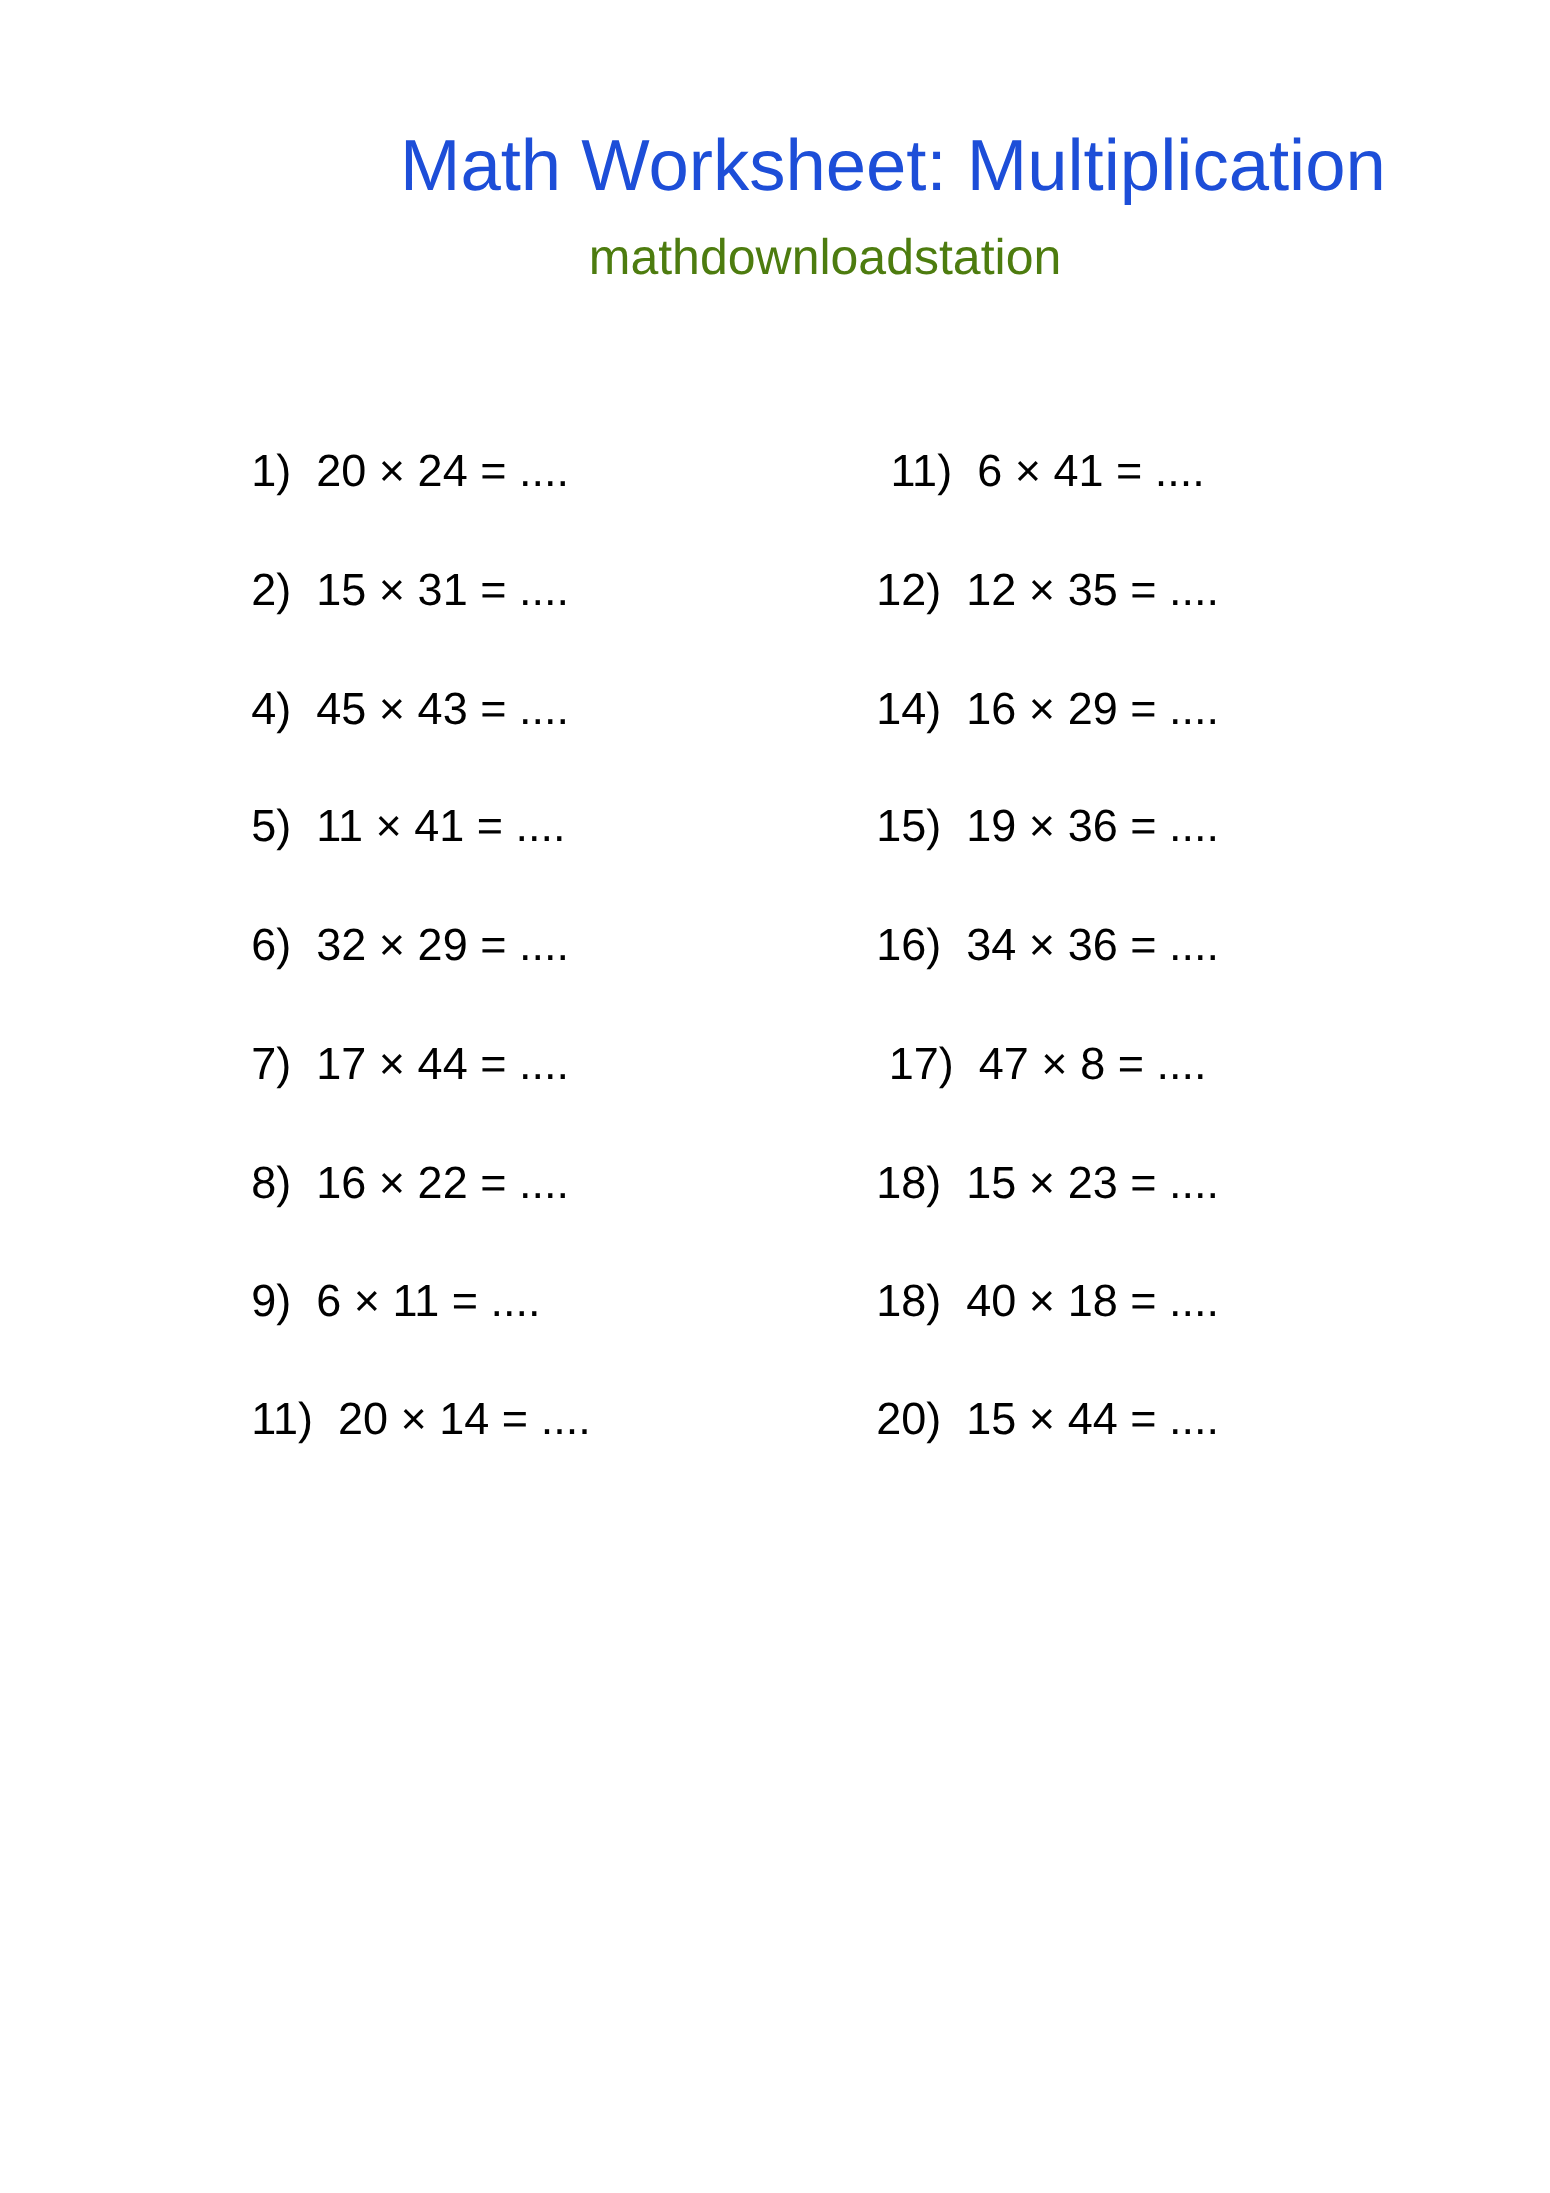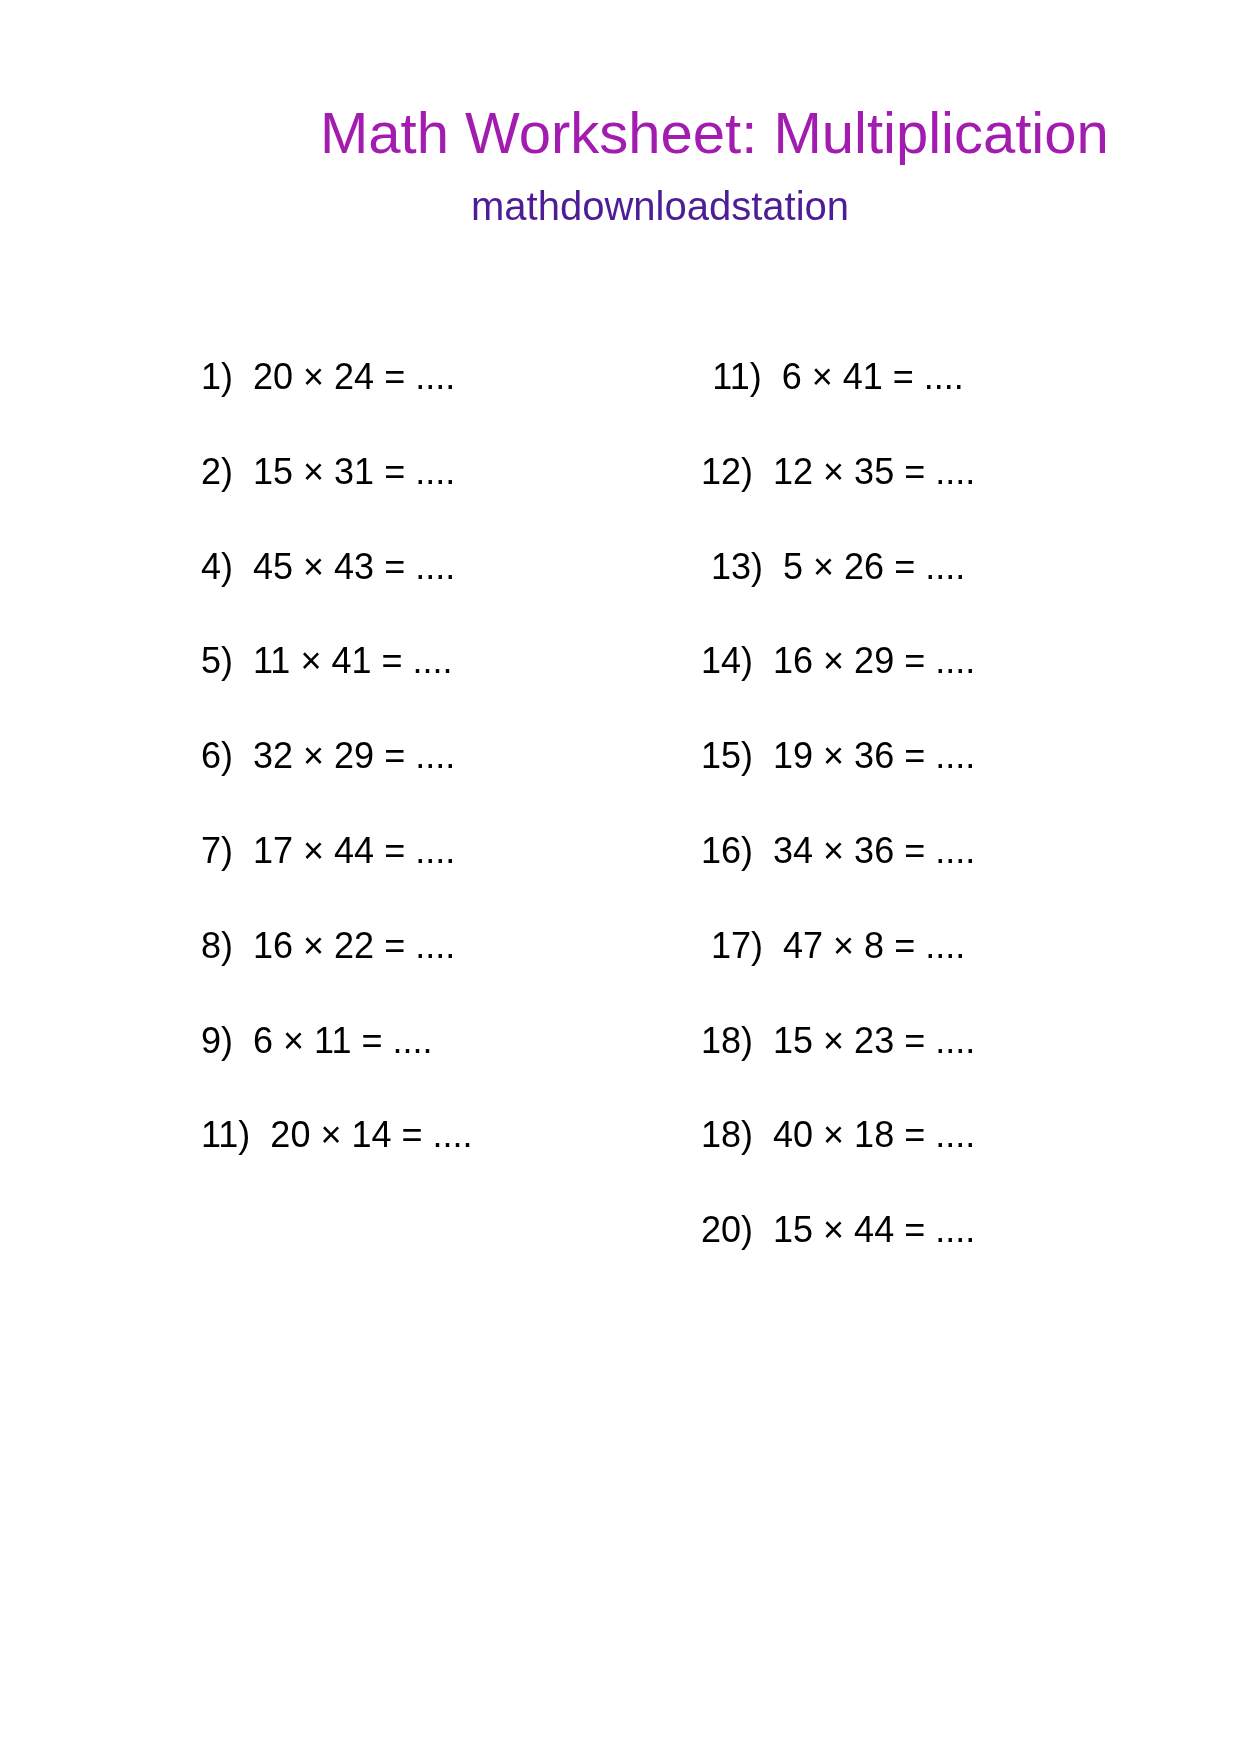--- a/index.html
+++ b/index.html
@@ -15,30 +15,30 @@
       font-family: "Liberation Sans", sans-serif;
       color: #000000;
     }
     .title {
       position: absolute;
       left: 320px;
       top: 98px;
       font-size: 58px;
       line-height: 70px;
       white-space: nowrap;
-      color: #a21caf;
+      color: #1d4ed8;
     }
     .subtitle {
       position: absolute;
       left: 471px;
       top: 182px;
       font-size: 40px;
       line-height: 48px;
       white-space: nowrap;
-      color: #4c1d95;
+      color: #4d7c0f;
     }
     .column {
       position: absolute;
       top: 350px;
     }
     .col-left { left: 201px; }
     .col-right { left: 701px; text-align: center; }
     .problem {
       height: 94.8px;
       font-size: 36px;
@@ -60,21 +60,20 @@
   <div class="problem">6)  32 × 29 = ....</div>
   <div class="problem">7)  17 × 44 = ....</div>
   <div class="problem">8)  16 × 22 = ....</div>
   <div class="problem">9)  6 × 11 = ....</div>
   <div class="problem">11)  20 × 14 = ....</div>
 </div>
 
 <div class="column col-right">
   <div class="problem">11)  6 × 41 = ....</div>
   <div class="problem">12)  12 × 35 = ....</div>
-  <div class="problem">13)  5 × 26 = ....</div>
   <div class="problem">14)  16 × 29 = ....</div>
   <div class="problem">15)  19 × 36 = ....</div>
   <div class="problem">16)  34 × 36 = ....</div>
   <div class="problem">17)  47 × 8 = ....</div>
   <div class="problem">18)  15 × 23 = ....</div>
   <div class="problem">18)  40 × 18 = ....</div>
   <div class="problem">20)  15 × 44 = ....</div>
 </div>
 
 </body></html>

